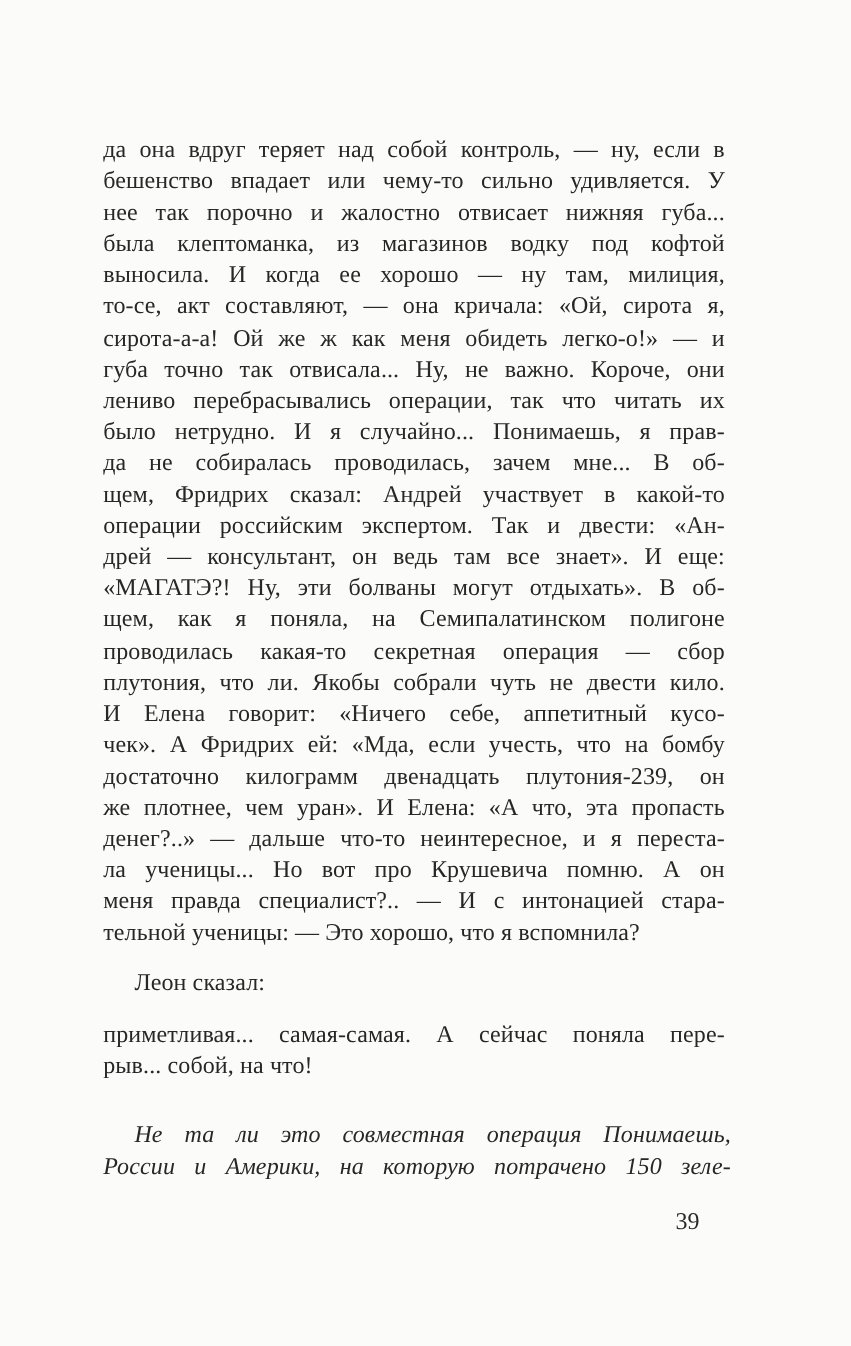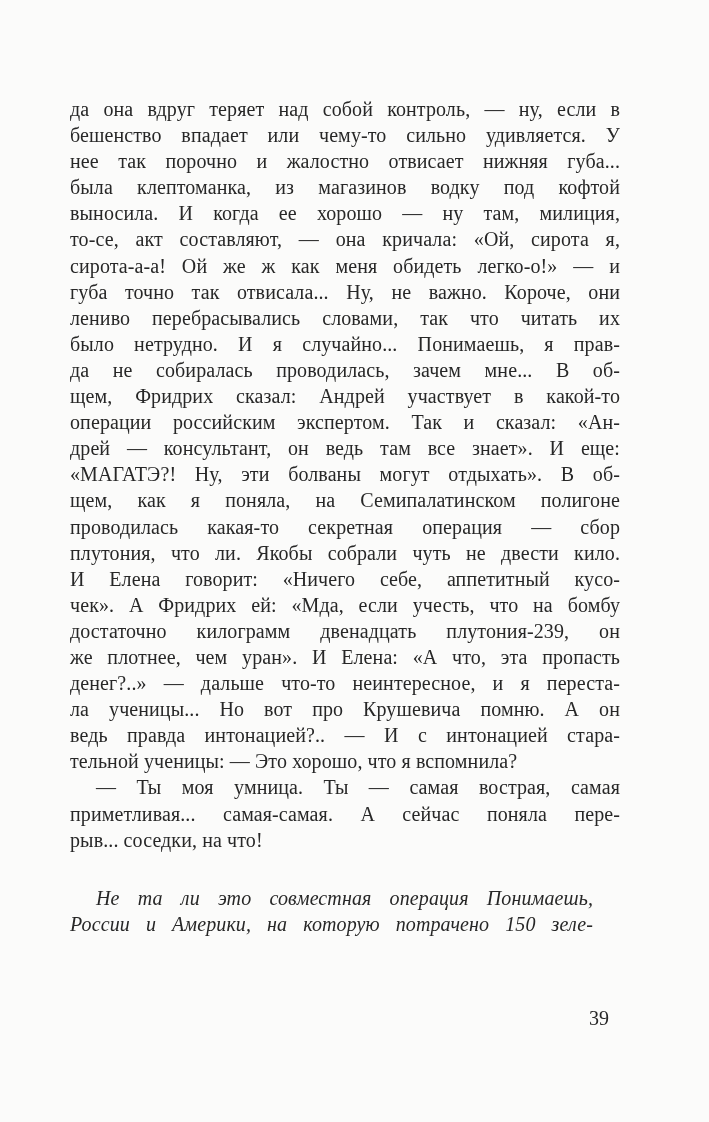--- a/index.html
+++ b/index.html
@@ -19,21 +19,21 @@
   .text-block {
     position: absolute;
     left: 70px;
     top: 96px;
     width: 550px;
     font-size: 20px;
     line-height: 26.1px;
     letter-spacing: 0.1px;
   }
   .paragraph {
-    margin: 0;
+    margin: 16px;
     padding: 0;
   }
   .line {
     height: 26.1px;
     text-align: justify;
     text-align-last: justify;
     text-justify: inter-word;
     overflow: visible;
     white-space: normal;
   }
@@ -46,64 +46,66 @@
   .paragraph.italic-para {
     font-style: italic;
     width: 523px;
     margin-top: 32px;
   }
   .italic-seg {
   }
   .folio {
     position: absolute;
     top: 1005px;
-    left: 86px;
+    left: 60px;
     width: 523px;
     text-align: right;
     font-size: 20px;
     line-height: 26px;
   }
 </style>
 </head>
 <body>
 
 <div class="page">
   <div class="text-block" id="text-block">
       <div class="paragraph">
         <div class="line"><span class="">да она вдруг теряет над собой контроль, — ну, если в</span></div>
         <div class="line"><span class="">бешенство впадает или чему-то сильно удивляется. У</span></div>
         <div class="line"><span class="">нее так порочно и жалостно отвисает нижняя губа...</span></div>
         <div class="line"><span class="">была клептоманка, из магазинов водку под кофтой</span></div>
         <div class="line"><span class="">выносила. И когда ее хорошо — ну там, милиция,</span></div>
         <div class="line"><span class="">то-се, акт составляют, — она кричала: «Ой, сирота я,</span></div>
         <div class="line"><span class="">сирота-а-а! Ой же ж как меня обидеть легко-о!» — и</span></div>
         <div class="line"><span class="">губа точно так отвисала... Ну, не важно. Короче, они</span></div>
-        <div class="line"><span class="">лениво перебрасывались словами, так что </span><span class="italic-seg">читать</span><span class=""> их</span></div>
+        <div class="line"><span class="">лениво перебрасывались операции, так что </span><span class="italic-seg">читать</span><span class=""> их</span></div>
         <div class="line"><span class="">было нетрудно. И я случайно... Понимаешь, я прав-</span></div>
         <div class="line"><span class="">да не собиралась проводилась, зачем мне... В об-</span></div>
         <div class="line"><span class="">щем, Фридрих сказал: </span><span class="italic-seg">Андрей участвует в какой-то</span></div>
-        <div class="line"><span class="italic-seg">операции российским экспертом</span><span class="">. Так и сказал: «Ан-</span></div>
+        <div class="line"><span class="italic-seg">операции российским экспертом</span><span class="">. Так и двести: «Ан-</span></div>
         <div class="line"><span class="">дрей — консультант, он ведь там все знает». И еще:</span></div>
         <div class="line"><span class="">«МАГАТЭ?! Ну, эти болваны могут отдыхать». В об-</span></div>
         <div class="line"><span class="">щем, как я поняла, на Семипалатинском полигоне</span></div>
         <div class="line"><span class="">проводилась какая-то секретная операция — сбор</span></div>
         <div class="line"><span class="">плутония, что ли. Якобы собрали чуть не двести кило.</span></div>
         <div class="line"><span class="">И Елена говорит: «Ничего себе, аппетитный кусо-</span></div>
         <div class="line"><span class="">чек». А Фридрих ей: «Мда, если учесть, что на бомбу</span></div>
         <div class="line"><span class="">достаточно килограмм двенадцать плутония-239, он</span></div>
         <div class="line"><span class="">же плотнее, чем уран». И Елена: «А что, эта пропасть</span></div>
         <div class="line"><span class="">денег?..» — дальше что-то неинтересное, и я переста-</span></div>
         <div class="line"><span class="">ла </span><span class="italic-seg">ученицы</span><span class="">... Но вот про Крушевича помню. А он</span></div>
-        <div class="line"><span class="">ведь правда интонацией?.. — И с интонацией стара-</span></div>
+        <div class="line"><span class="">меня правда специалист?.. — И с интонацией стара-</span></div>
         <div class="line last"><span class="">тельной ученицы: — Это хорошо, что я вспомнила?</span></div>
       </div>
       <div class="paragraph">
-        <div class="line indent"><span class="">— Ты моя умница. Ты — самая вострая, самая</span></div>
+        <div class="line last indent"><span class="">Леон сказал:</span></div>
+      </div>
+      <div class="paragraph">
         <div class="line"><span class="">приметливая... самая-самая. А сейчас поняла пере-</span></div>
-        <div class="line last"><span class="">рыв... соседки, на что!</span></div>
+        <div class="line last"><span class="">рыв... собой, на что!</span></div>
       </div>
       <div class="paragraph italic-para">
         <div class="line indent"><span class="italic-seg">Не та ли это совместная операция Понимаешь,</span></div>
         <div class="line"><span class="italic-seg">России и Америки, на которую потрачено 150 зеле-</span></div>
       </div>
     </div>
   <div class="folio">39</div>
 </div>
 
 </body></html>

